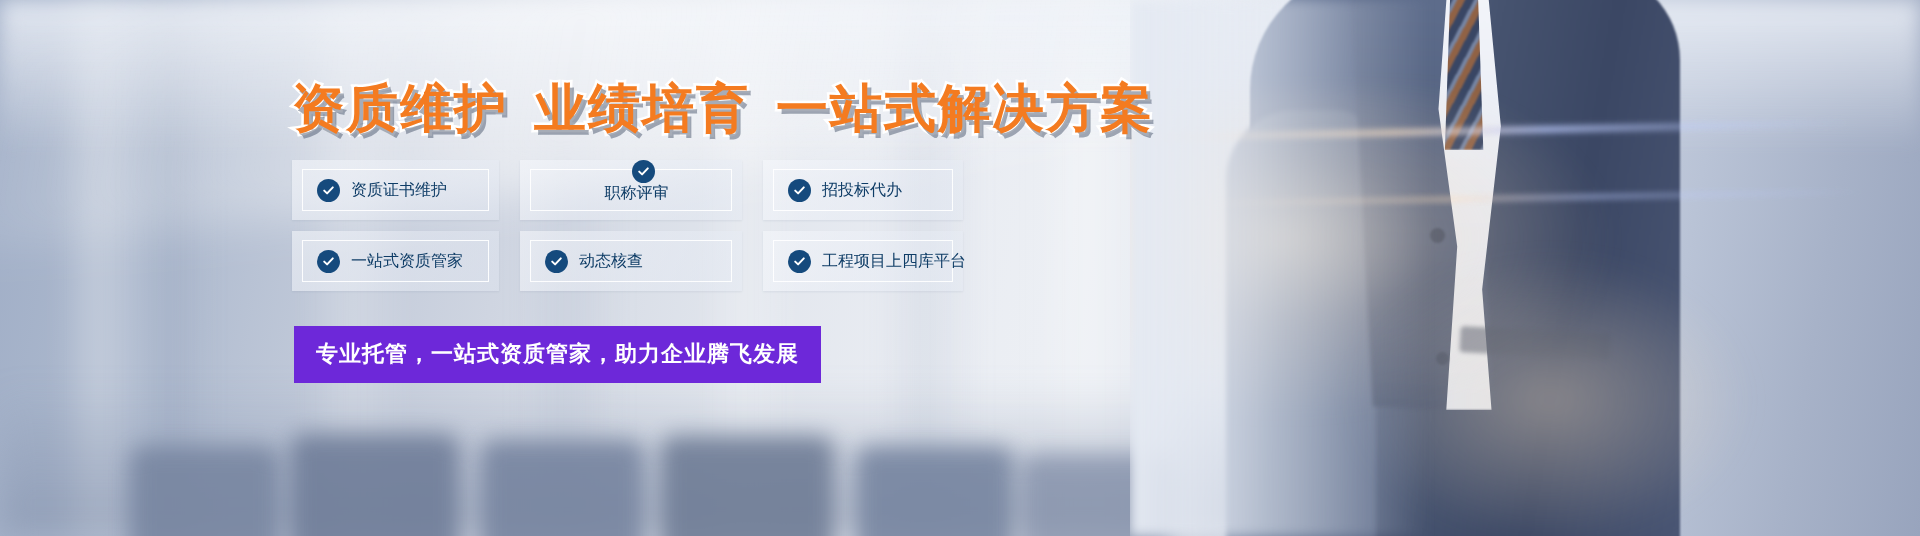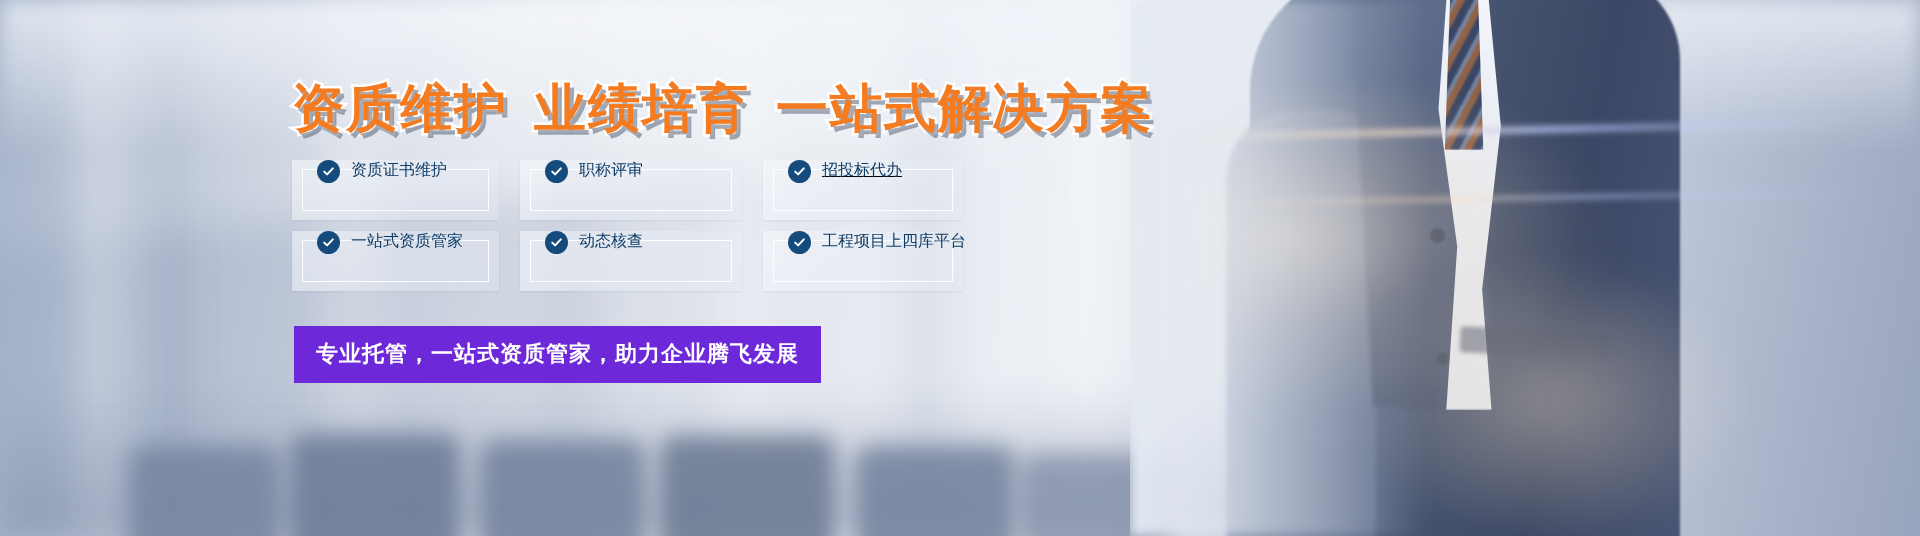--- a/index.html
+++ b/index.html
@@ -180,21 +180,21 @@
 
   .cards{
     position:absolute;left:292px;top:160px;
     display:grid;
     grid-template-columns:207px 21px 222px 21px 200px;
     grid-template-rows:60px 11px 60px;
   }
   .card{
     position:relative;
     background:linear-gradient(125deg, rgba(246,248,252,0.58) 0%, rgba(236,240,248,0.46) 50%, rgba(228,234,244,0.40) 100%);
-    display:flex;align-items:flex-start;
+    display:flex;align-items:center;
     box-shadow:0 1px 2px rgba(80,95,125,0.10);
   }
   .card::before{
     content:"";position:absolute;left:10px;top:9px;right:10px;bottom:9px;
     border:1px solid rgba(255,255,255,0.92);
     pointer-events:none;
   }
   .card .chk{
     position:relative;z-index:2;
     margin-left:25px;width:23px;height:23px;flex:0 0 23px;
@@ -206,22 +206,22 @@
   .card .lbl{
     position:relative;z-index:2;
     margin-left:11px;
     font-size:16px;color:#0e3c66;font-weight:500;
     white-space:nowrap;
     font-family:"DejaVu Sans","Liberation Sans",sans-serif;
   }
 
   
   .p11{grid-column:1;grid-row:1;}
-  .p12{grid-column:3;grid-row:1;}
-  .p13{grid-column:5;grid-row:1;text-decoration:underline;}
+  .p12{grid-column:3;grid-row:1;flex-direction:column;}
+  .p13{grid-column:5;grid-row:1;}
   .p21{grid-column:1;grid-row:3;}
   .p22{grid-column:3;grid-row:3;}
   .p23{grid-column:5;grid-row:3;}
 
   .tagline{
     position:absolute;left:294px;top:326px;
     background:#6d28d9;
     padding:13px 22px 14px 22px;
     color:#ffffff;font-size:22px;font-weight:bold;letter-spacing:1px;
     white-space:nowrap;

